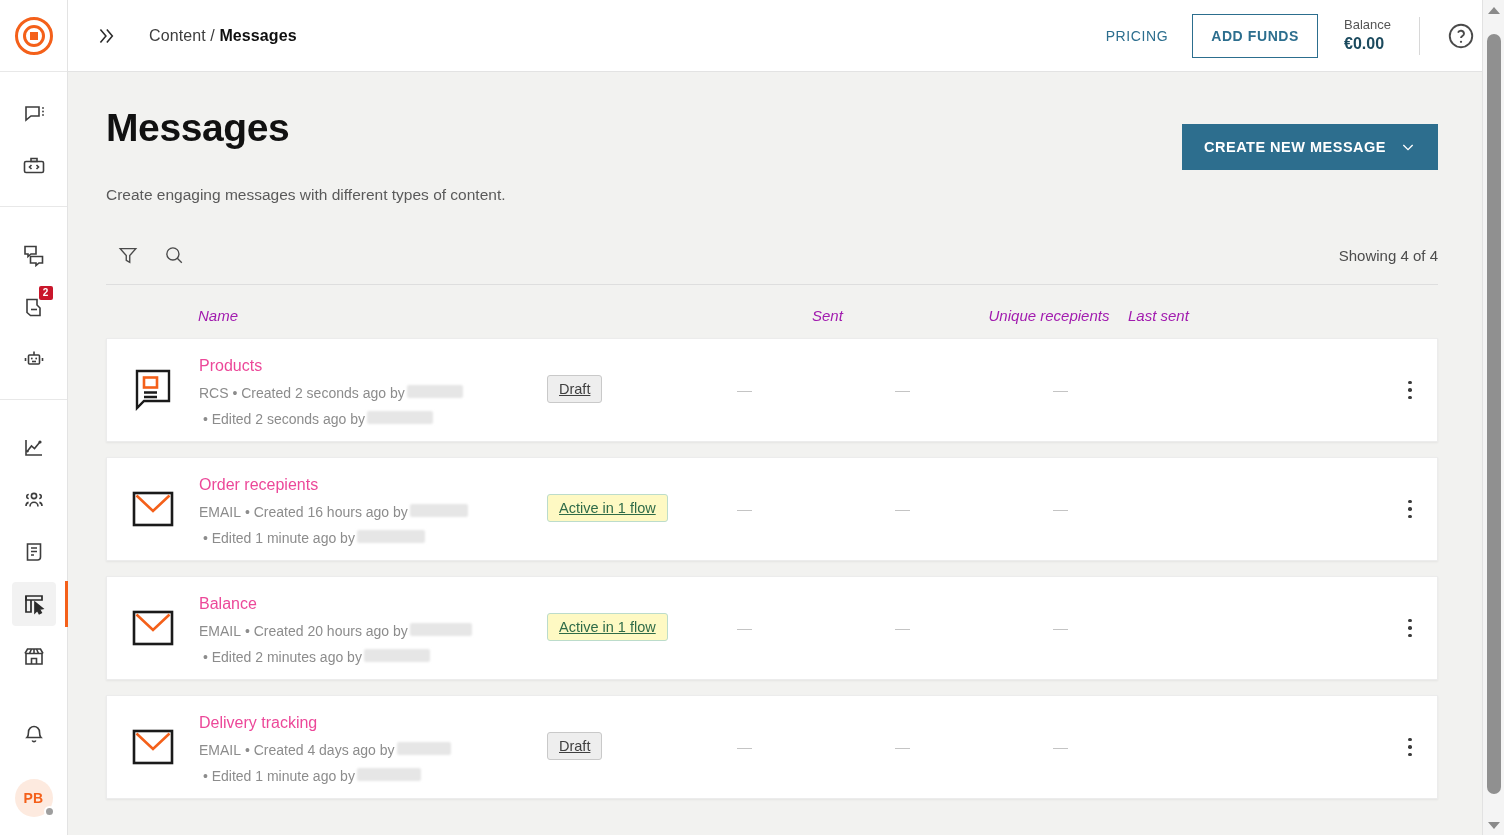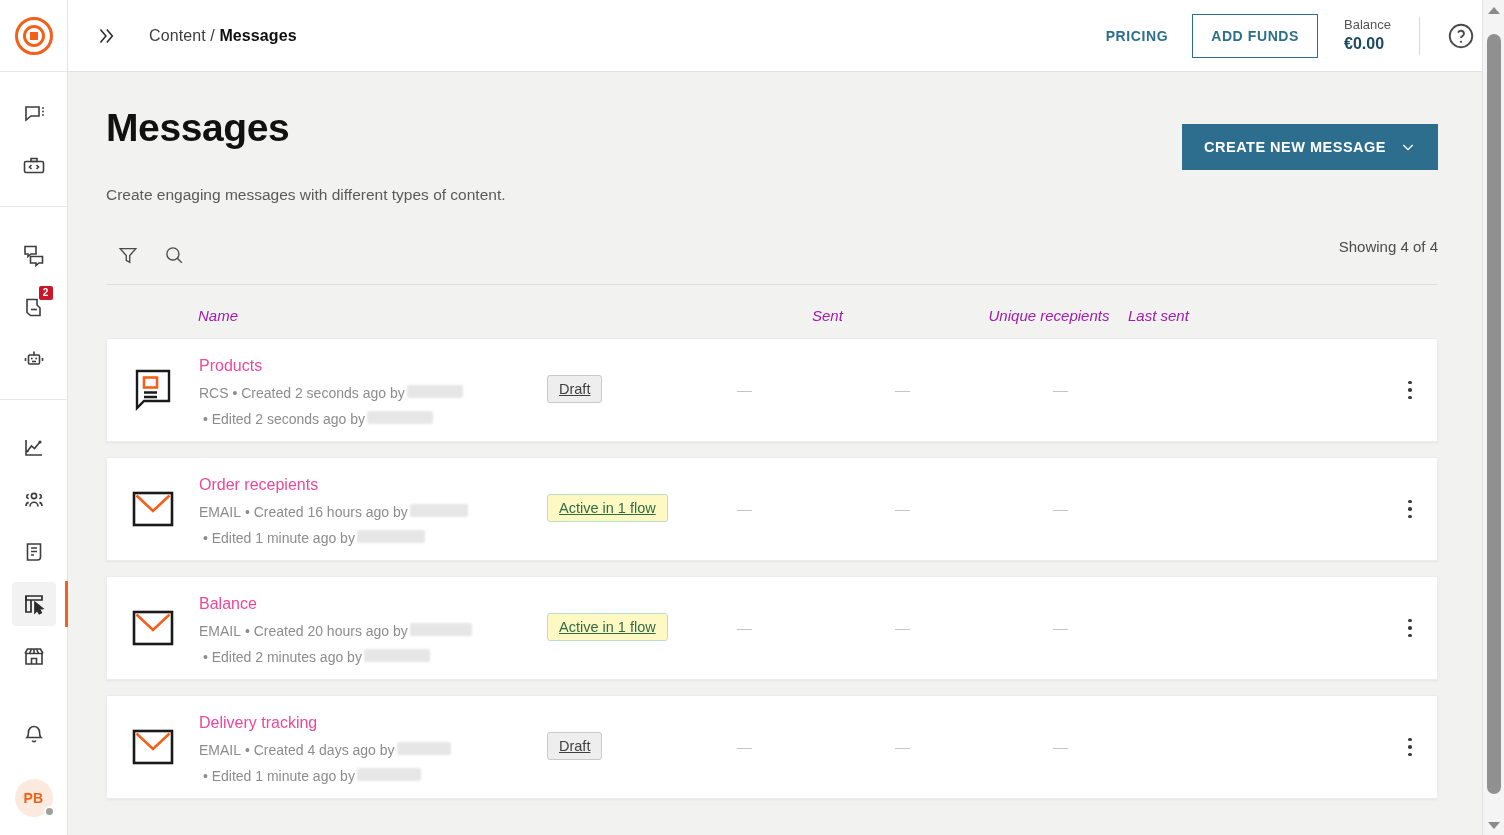--- a/index.html
+++ b/index.html
@@ -90,21 +90,21 @@
     margin-left: 27px; font-size: 16px; color: #1d1d1d; letter-spacing: .1px;
   }
   .breadcrumb .crumb-parent { color: #3d3d3d; }
   .breadcrumb .crumb-sep { color: #3d3d3d; }
   .breadcrumb .crumb-current { font-weight: bold; color: #0f0f0f; }
 
   .topbar-right {
     margin-left: auto; display: flex; align-items: center; gap: 0; padding-right: 14px;
   }
   .pricing-link {
-    font-size: 14px; font-weight: bold; letter-spacing: .6px;
+    font-size: 14px; font-weight: normal; letter-spacing: .6px;
     color: #2c6e8e; cursor: pointer; padding: 8px 10px; margin-right: 14px;
   }
   .add-funds {
     border: 1px solid #2c6e8e; color: #2c6e8e; background: #fff;
     font-size: 14px; font-weight: bold; letter-spacing: .6px;
     padding: 13px 18px; cursor: pointer;
   }
   .balance-box { margin-left: 26px; line-height: 1.25; }
   .balance-label { font-size: 13px; color: #555; }
   .balance-value { font-size: 16px; color: #1b4a5e; font-weight: bold; }
@@ -126,21 +126,21 @@
     margin-left: auto; margin-top: 18px;
     background: #2d6e8e; color: #fff; border: none;
     font-size: 14.5px; font-weight: bold; letter-spacing: .5px;
     padding: 0 22px; height: 46px; display: flex; align-items: center; gap: 14px;
     cursor: pointer;
   }
   .create-btn svg { display: block; }
 
   .toolbar {
     margin: 34px 44px 0 38px;
-    display: flex; 
+    display: flex; align-items: center;
     border-bottom: 1px solid #dedede; padding-bottom: 12px;
   }
   .tool-icon {
     width: 40px; height: 34px; display: flex; align-items: center; justify-content: center;
     cursor: pointer; color: #4a4a4a;
   }
   .tool-icon.filter { margin-left: 2px; }
   .tool-icon.search { margin-left: 6px; }
   .showing { margin-left: auto; font-size: 15px; color: #4c4c4c; }
 

